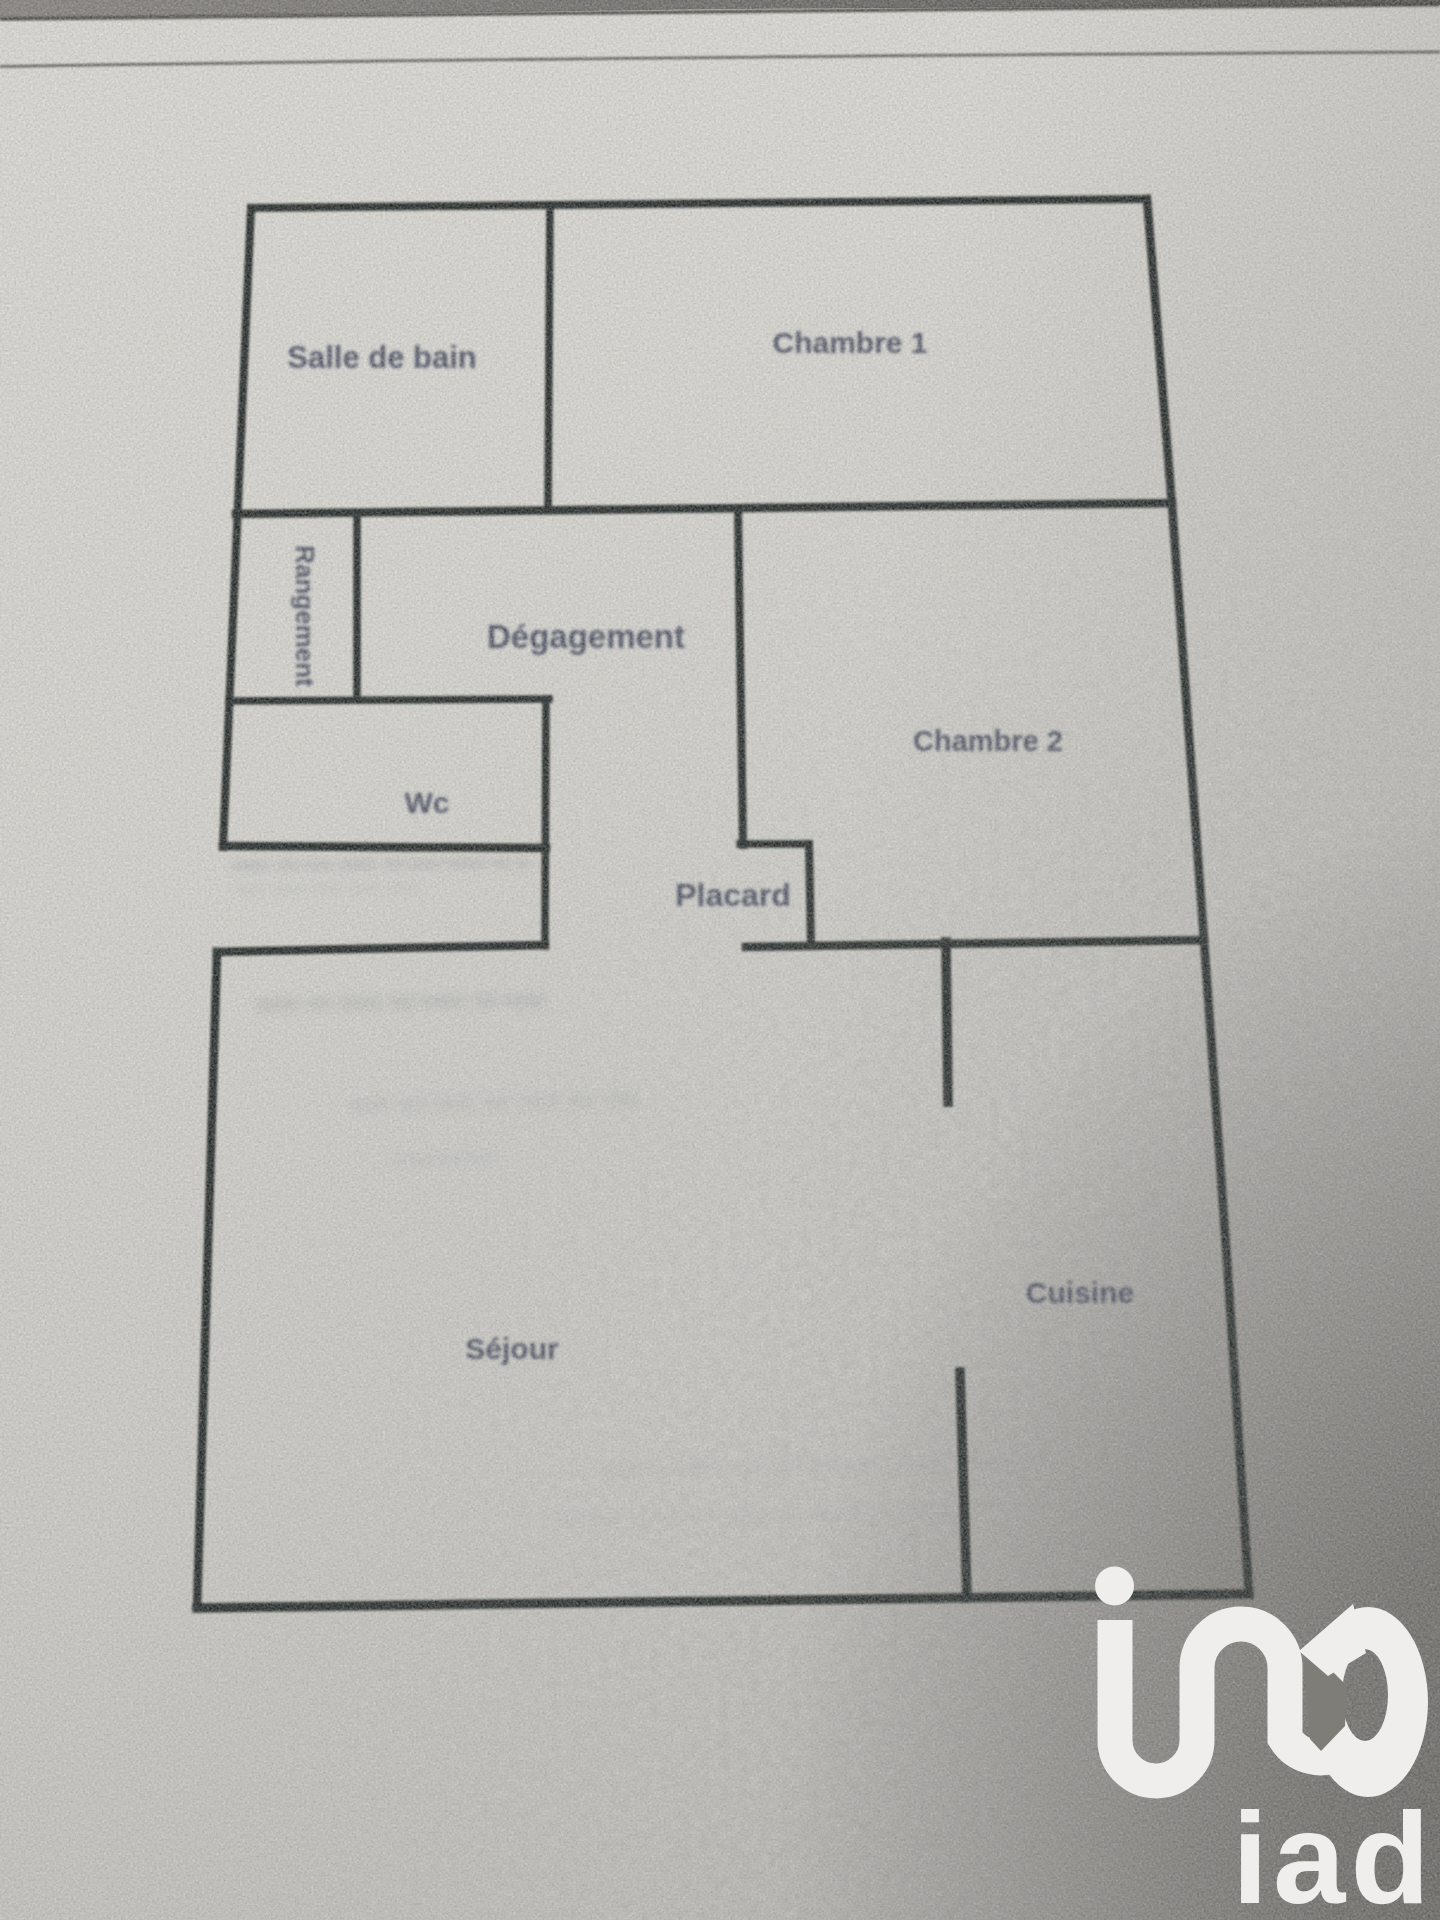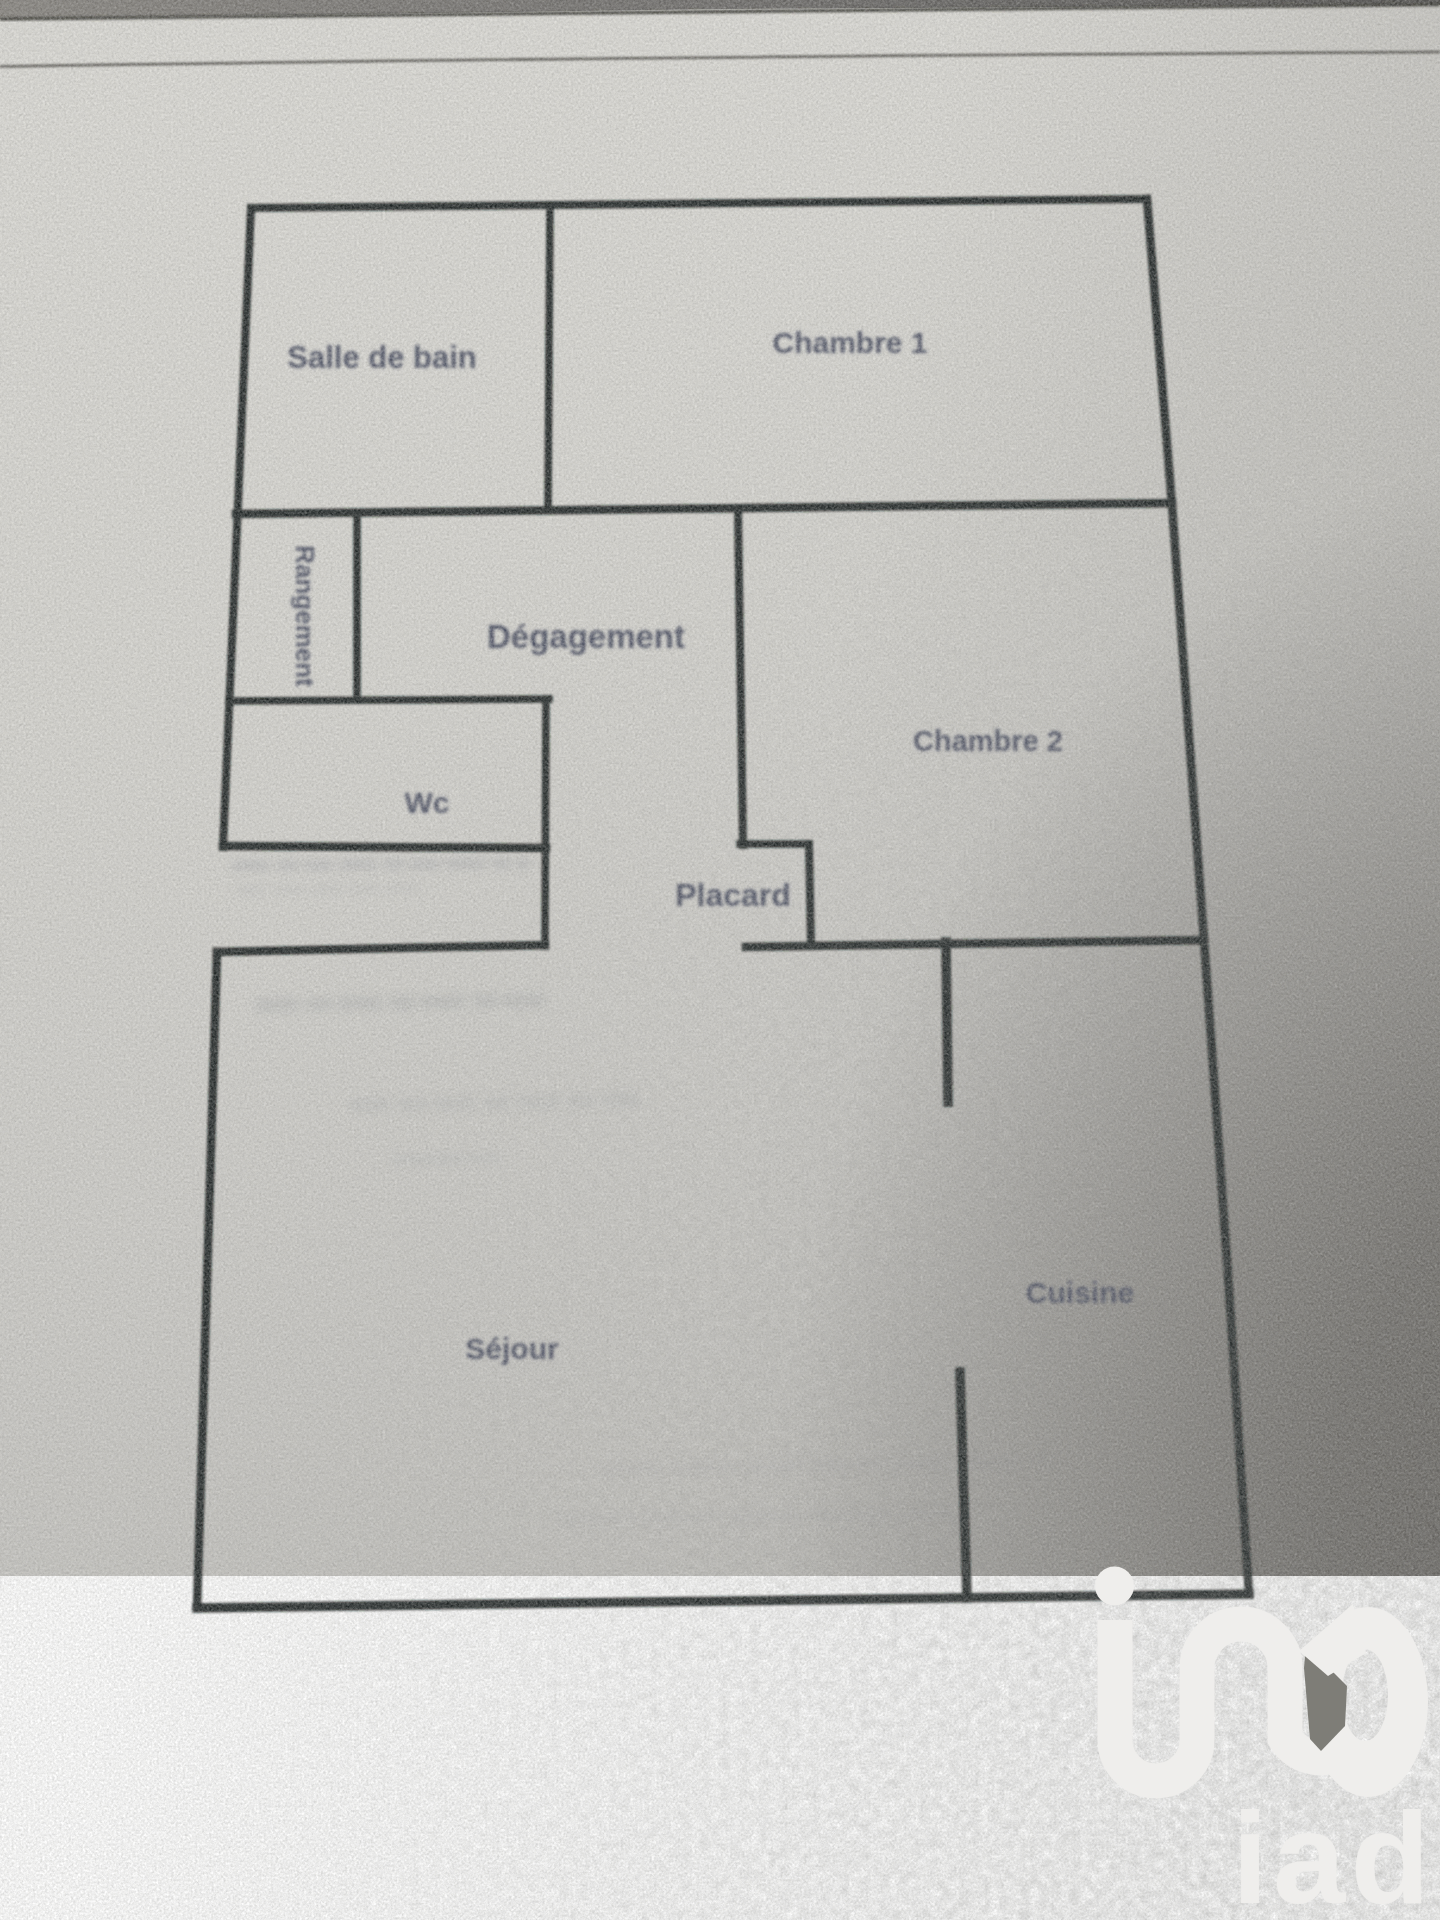--- a/index.html
+++ b/index.html
@@ -1,17 +1,17 @@
 <!DOCTYPE html>
 <html><head>
 <meta charset="utf-8">
 <style>
   html,body{margin:0;padding:0;width:1440px;height:1920px;overflow:hidden;
     font-family:"Liberation Sans", sans-serif;}
-  #page{position:relative;width:1440px;height:1576px;
+  #page{position:relative;width:1440px;height:1920px;
     background:
       radial-gradient(1000px 1320px at 111% 97%, rgba(44,41,37,0.67), rgba(44,41,37,0.54) 27%, rgba(44,41,37,0.33) 48%, rgba(42,40,38,0.15) 66%, rgba(44,42,40,0.0) 82%),
       linear-gradient(100deg, rgba(0,0,0,0) 55%, rgba(66,64,62,0.20) 100%),
       linear-gradient(172deg, #d9d8d3 6%, #d3d2cd 40%, #cac9c5 70%, #bcbbb7 100%);
   }
   svg{position:absolute;left:0;top:0;}
 </style>
 </head>
 <body>
 <div id="page">

